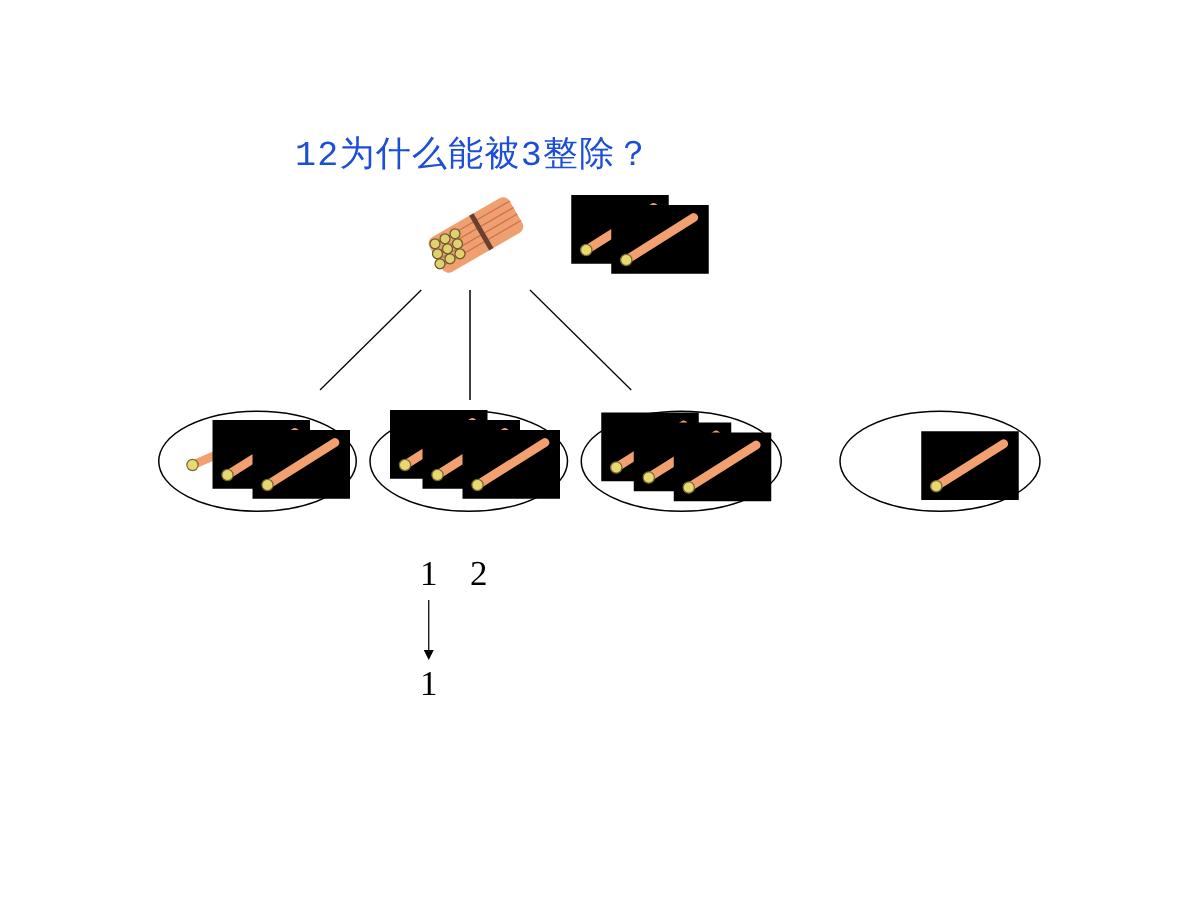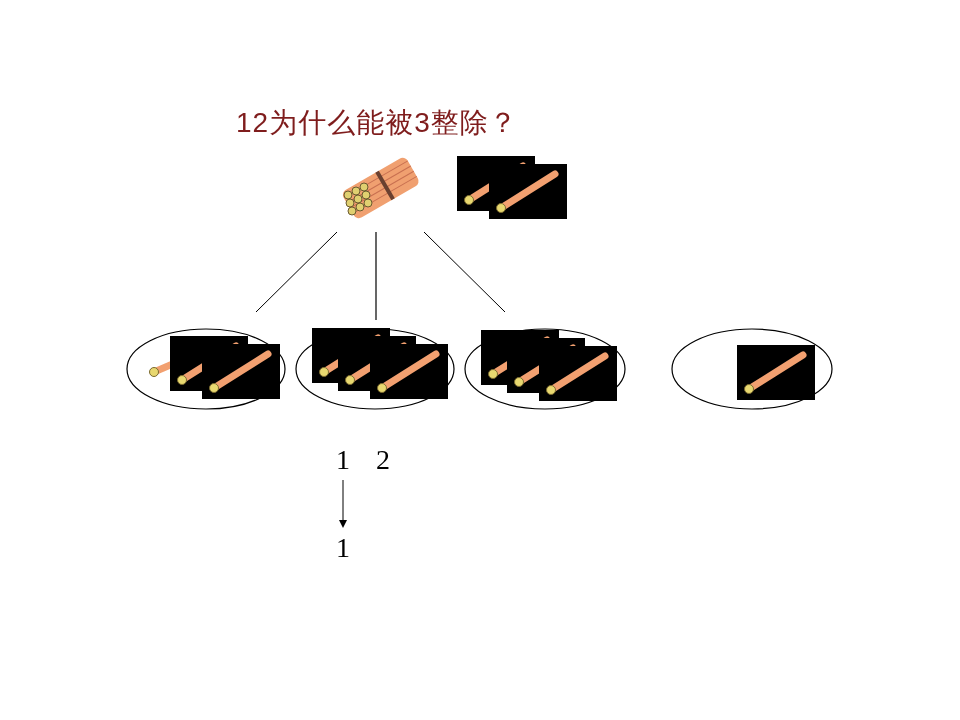--- a/index.html
+++ b/index.html
@@ -1,17 +1,17 @@
 <!DOCTYPE html>
 <html><head>
 <meta charset="utf-8">
 <style>
   html,body{margin:0;padding:0;background:#fff;}
   body{width:960px;height:720px;position:relative;overflow:hidden;font-family:"DejaVu Serif","Liberation Serif",serif;}
-  .title{position:absolute;left:236px;top:104px;font-size:28px;color:#7f1d1d;font-family:Liberation Sans, sans-serif;letter-spacing:1px;}
+  .title{position:absolute;left:236px;top:104px;font-size:28px;color:#1d4ed8;font-family:Liberation Mono, monospace;letter-spacing:1px;}
   .num{position:absolute;font-size:28px;color:#000;font-family:"Liberation Serif","DejaVu Serif",serif;}
   svg.lines{position:absolute;left:0;top:0;}
   .tile{position:absolute;background:#000;overflow:hidden;}
 </style>
 </head>
 <body>
 
 <div class="title">12为什么能被3整除？</div>
 
 <svg class="lines" width="960" height="720">

